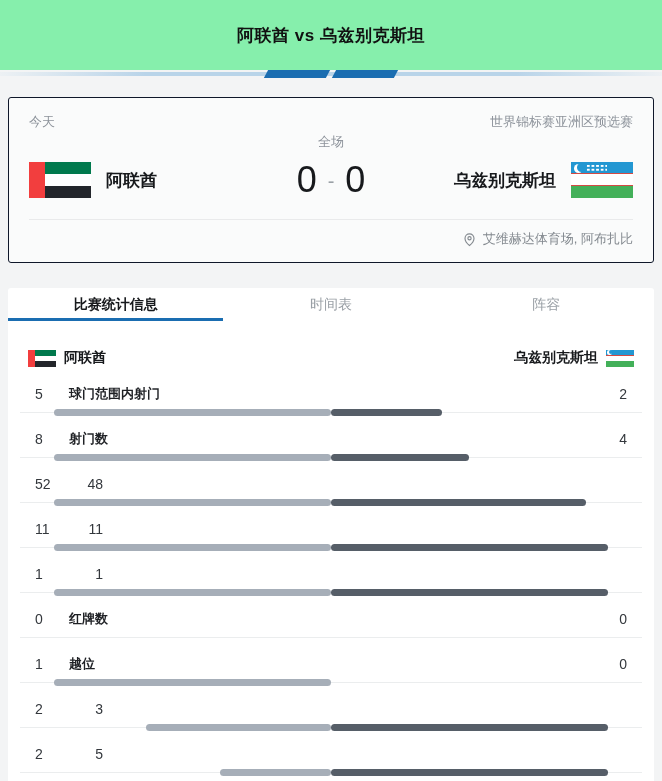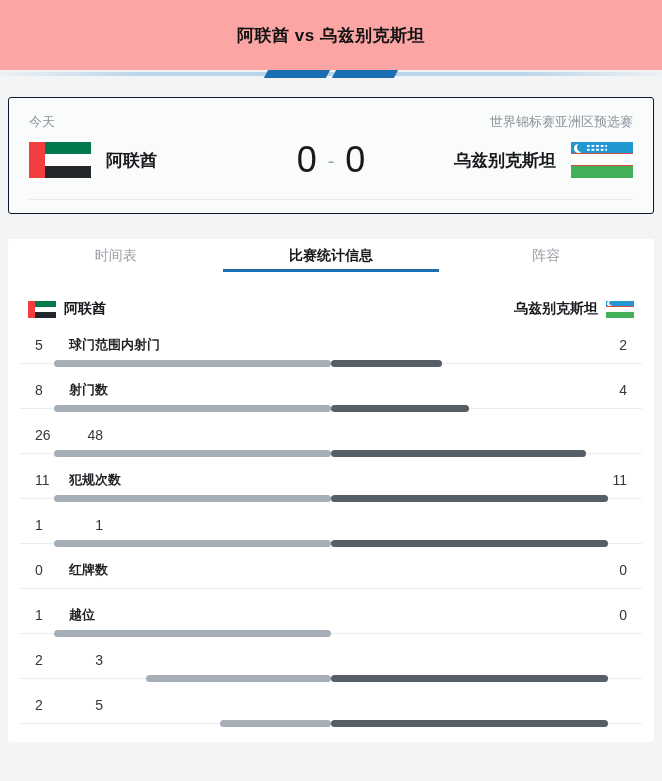--- a/index.html
+++ b/index.html
@@ -4,21 +4,21 @@
 <style>
   * { margin:0; padding:0; box-sizing:border-box; }
   html,body { width:662px; height:781px; overflow:hidden; }
   body {
     background:#f3f4f5;
     font-family:"Liberation Sans","DejaVu Sans",sans-serif;
     color:#1f2125;
   }
 
   
-  .hdr { background:#fca5a5; height:70px; display:flex; align-items:center; justify-content:center; }
+  .hdr { background:#86efac; height:70px; display:flex; align-items:center; justify-content:center; }
   .hdr h1 { font-size:17px; font-weight:700; letter-spacing:.5px; color:#111; }
 
   
   .band { position:relative; height:8px; background:transparent; }
   .band-line {
     position:absolute; top:2px; left:0; right:0; height:4px;
     background:linear-gradient(90deg, rgba(185,212,233,.1) 0%, #b9d4e9 22%, #b9d4e9 78%, rgba(185,212,233,.1) 100%);
   }
   .band-center { position:absolute; top:0; left:50%; transform:translateX(-50%); display:flex; gap:6px; }
   .para { width:62px; height:8px; background:var(--accent,#1a6db1); transform:skewX(-28deg); }
@@ -101,45 +101,53 @@
     <div class="para"></div>
     <div class="para"></div>
   </div>
 </div>
 
 <section class="card scoreboard">
   <div class="sb-top">
     <span>今天</span>
     <span>世界锦标赛亚洲区预选赛</span>
   </div>
+  <div class="sb-period">全场</div>
   <div class="sb-main">
     <div class="team home">
       <span class="flag lg flag-uae"></span>
       <span class="team-name">阿联酋</span>
     </div>
     <div class="score">
       <span class="num">0</span>
       <span class="dash">-</span>
       <span class="num">0</span>
     </div>
     <div class="team away">
       <span class="team-name">乌兹别克斯坦</span>
       <span class="flag lg flag-uzb">
         <span class="crescent"></span>
         <span class="stars"></span>
       </span>
     </div>
   </div>
   <div class="sb-divider"></div>
+  <div class="sb-venue">
+    <svg width="15" height="15" viewBox="0 0 24 24" fill="none" stroke="#83898f" stroke-width="1.8">
+      <path d="M12 21.5s-7.2-5.8-7.2-11.3a7.2 7.2 0 0 1 14.4 0C19.2 15.7 12 21.5 12 21.5z"></path>
+      <circle cx="12" cy="10" r="2.6"></circle>
+    </svg>
+    <span>艾维赫达体育场, 阿布扎比</span>
+  </div>
 </section>
 
 <section class="card panel">
   <div class="tabs">
+    <div class="tab active">比赛统计信息</div>
     <div class="tab">时间表</div>
-    <div class="tab active">比赛统计信息</div>
     <div class="tab">阵容</div>
   </div>
 
   <div class="teams-row">
     <div class="side">
       <span class="flag sm flag-uae"></span>
       <span>阿联酋</span>
     </div>
     <div class="side">
       <span>乌兹别克斯坦</span>
@@ -170,33 +178,32 @@
           <span class="stat-val away">4</span>
         </div>
         <div class="stat-bar">
           <div class="bar-track"></div>
           <div class="bar bar-home" style="width: 44.5%;"></div>
           <div class="bar bar-away" style="width: 22.25%;"></div>
         </div>
       </div>
       <div class="stat-row">
         <div class="stat-line">
-          <span class="stat-val home">26</span>
+          <span class="stat-val home">52</span>
           <span class="stat-val away">48</span>
         </div>
         <div class="stat-bar">
           <div class="bar-track"></div>
           <div class="bar bar-home" style="width: 44.5%;"></div>
           <div class="bar bar-away" style="width: 41.0769%;"></div>
         </div>
       </div>
       <div class="stat-row">
         <div class="stat-line">
           <span class="stat-val home">11</span>
-          <span class="stat-label">犯规次数</span>
           <span class="stat-val away">11</span>
         </div>
         <div class="stat-bar">
           <div class="bar-track"></div>
           <div class="bar bar-home" style="width: 44.5%;"></div>
           <div class="bar bar-away" style="width: 44.5%;"></div>
         </div>
       </div>
       <div class="stat-row">
         <div class="stat-line">

